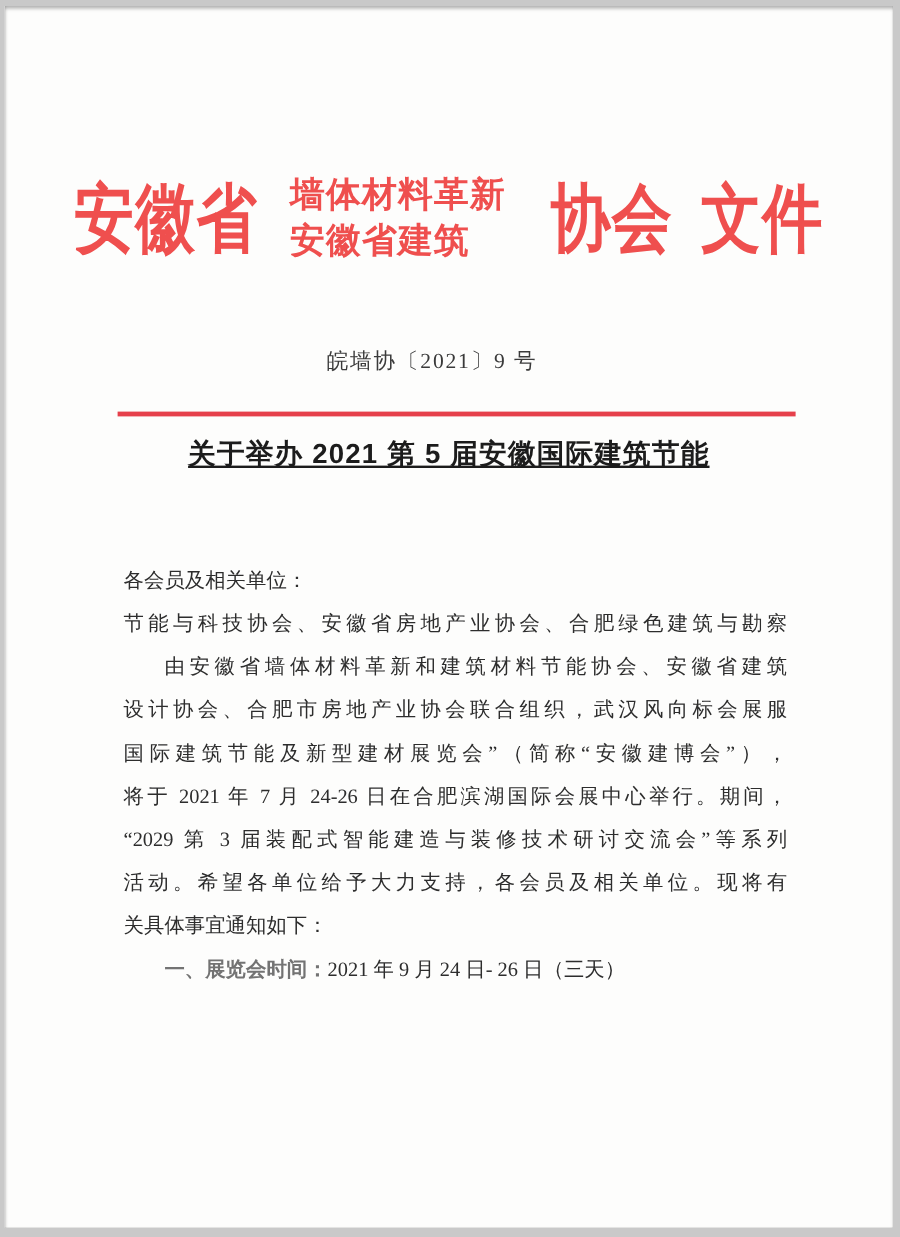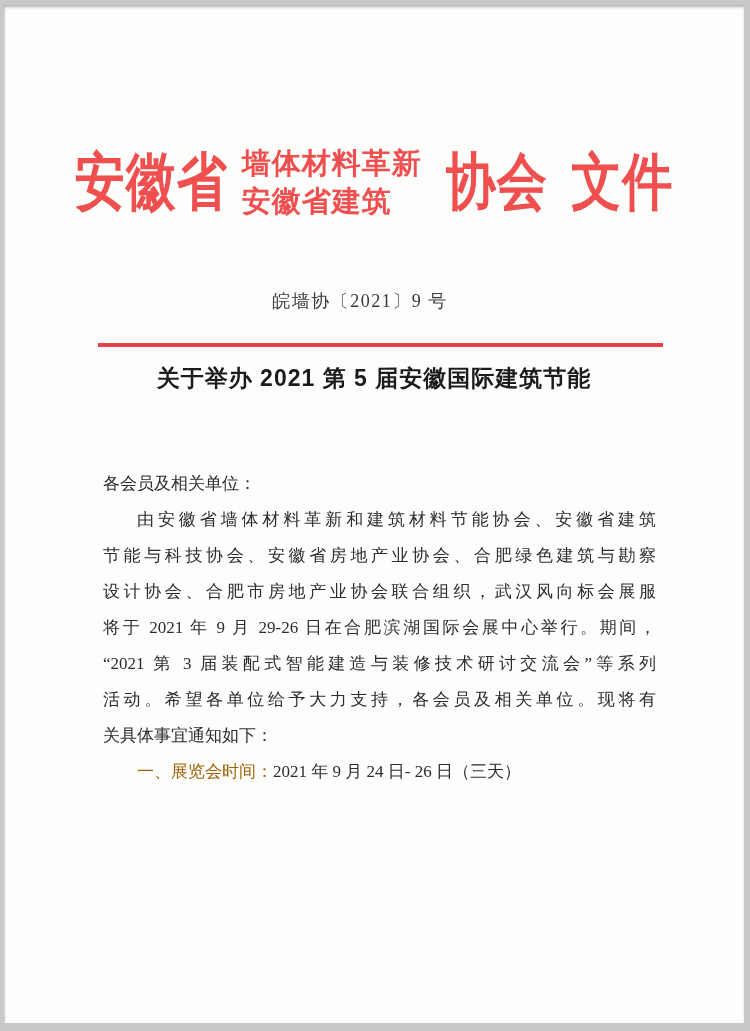--- a/index.html
+++ b/index.html
@@ -11,21 +11,21 @@
     overflow:hidden;
   }
   .paper {
     position:absolute; left:4px; top:5px; width:740px; height:1018px;
     background: var(--paper, #fdfdfc);
     box-shadow: inset 0 3px 3px -1px rgba(90,90,90,.45), inset 2px 0 2px -1px rgba(120,120,120,.25);
   }
   
   .letterhead {
     position:absolute; top:134px; left:0; width:100%; height:86px;
-    display:flex; justify-content:center; align-items:center; gap:14px;
+    display:flex; justify-content:center; align-items:center; gap:27px;
     color: var(--header-red, #ef4f4e);
     font-weight:bold;
   }
   .lh-big {
     font-size:50px; line-height:60px; letter-spacing:1px;
     display:inline-block; transform:scaleY(1.24); transform-origin:center;
     white-space:nowrap;
   }
   .lh-suffix { word-spacing:10px; margin-left:10px; }
   .lh-mid {
@@ -43,33 +43,34 @@
     position:absolute; top:338px; left:94px; width:565px; height:4px;
     background: var(--rule-red, #e6404b);
   }
   
   .title {
     position:absolute; top:352px; left:0; width:100%;
     text-align:center;
     font-family:"Liberation Sans","DejaVu Sans",sans-serif;
     font-weight:bold; font-size:23px; line-height:43px; letter-spacing:1px;
     color: var(--title-ink, #1c1c1c);
+    text-decoration: underline;
   }
   
   .body-text {
     position:absolute; top:461px; left:99px; width:553px;
     font-size:17px; line-height:36px;
     color: var(--ink, #2d2d2d);
   }
   .body-line { width:100%; }
   .body-line.just { text-align:justify; text-align-last:justify; }
   .body-line.indent { text-indent:2em; }
   .item-label {
     font-family:"Liberation Sans","DejaVu Sans",sans-serif;
-    font-weight:normal; color:#a16207;
+    font-weight:bold; color:#737373;
   }
 </style>
 </head>
 <body>
 
 <div class="paper">
 
   <div class="letterhead">
     <span class="lh-big">安徽省</span>
     <span class="lh-mid">
@@ -83,24 +84,25 @@
 
   <div class="red-rule"></div>
 
   <div class="title">
     <div>关于举办 2021 第 5 届安徽国际建筑节能</div>
   </div>
 
   <div class="body-text">
     <div class="body-line">各会员及相关单位：</div>
     <div>
+        <div class="body-line just">节能与科技协会、安徽省房地产业协会、合肥绿色建筑与勘察</div>
         <div class="body-line just indent">由安徽省墙体材料革新和建筑材料节能协会、安徽省建筑</div>
-        <div class="body-line just">节能与科技协会、安徽省房地产业协会、合肥绿色建筑与勘察</div>
         <div class="body-line just">设计协会、合肥市房地产业协会联合组织，武汉风向标会展服</div>
-        <div class="body-line just">将于 2021 年 9 月 29-26 日在合肥滨湖国际会展中心举行。期间，</div>
-        <div class="body-line just">“2021 第 3 届装配式智能建造与装修技术研讨交流会”等系列</div>
+        <div class="body-line just">国际建筑节能及新型建材展览会”（简称“安徽建博会”），</div>
+        <div class="body-line just">将于 2021 年 7 月 24-26 日在合肥滨湖国际会展中心举行。期间，</div>
+        <div class="body-line just">“2029 第 3 届装配式智能建造与装修技术研讨交流会”等系列</div>
         <div class="body-line just">活动。希望各单位给予大力支持，各会员及相关单位。现将有</div>
         <div class="body-line">关具体事宜通知如下：</div>
       </div>
     <div class="body-line indent"><span class="item-label">一、展览会时间：</span><span>2021 年 9 月 24 日- 26 日（三天）</span></div>
   </div>
 
 </div>
 
 </body></html>

